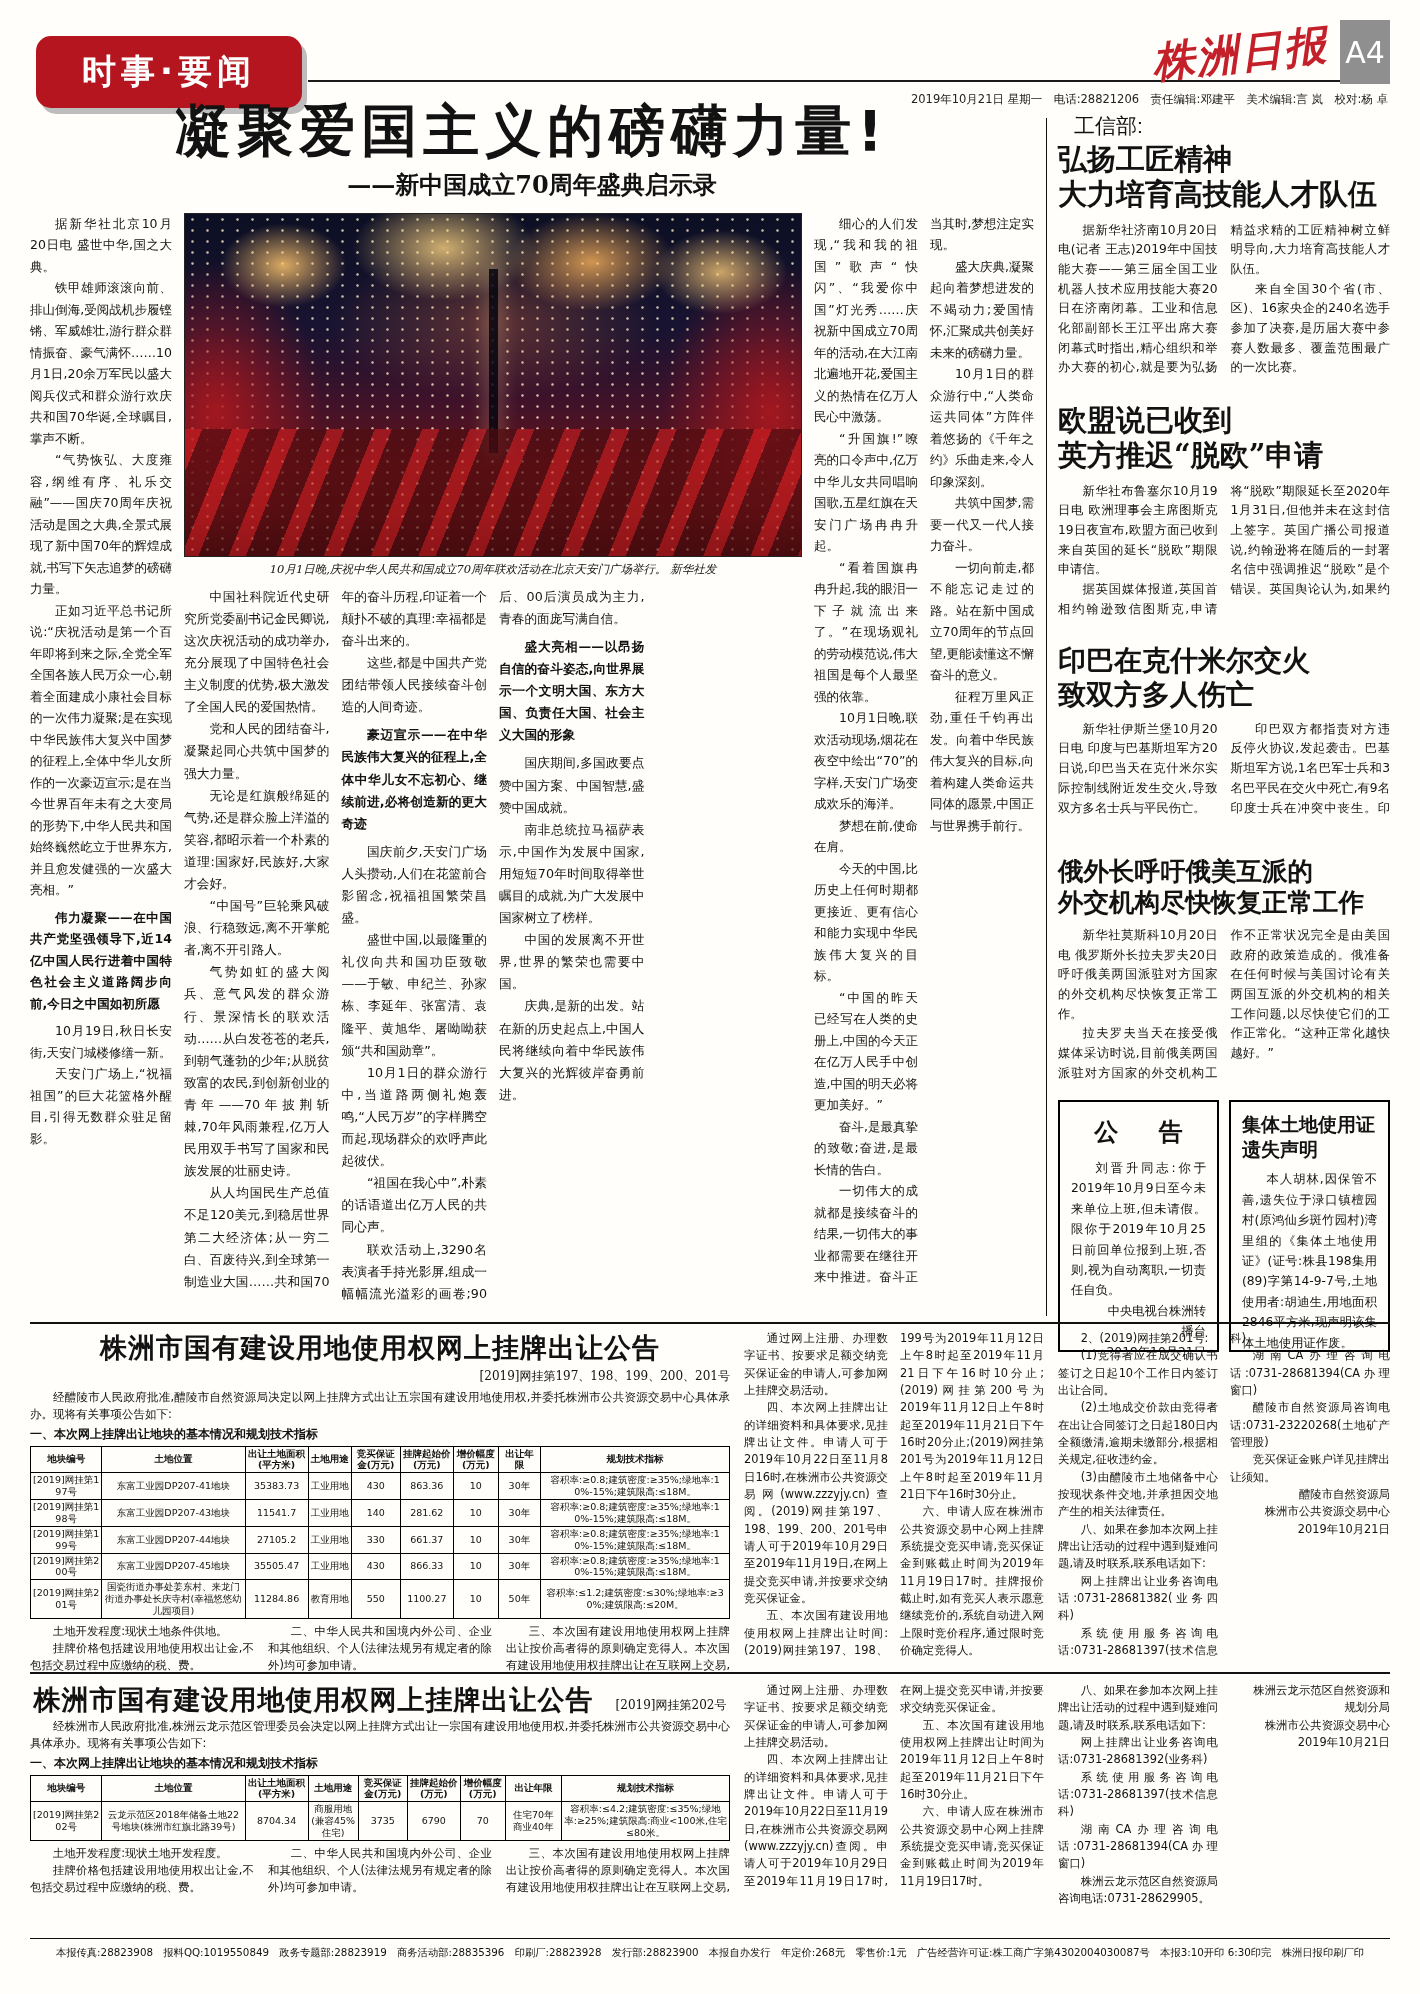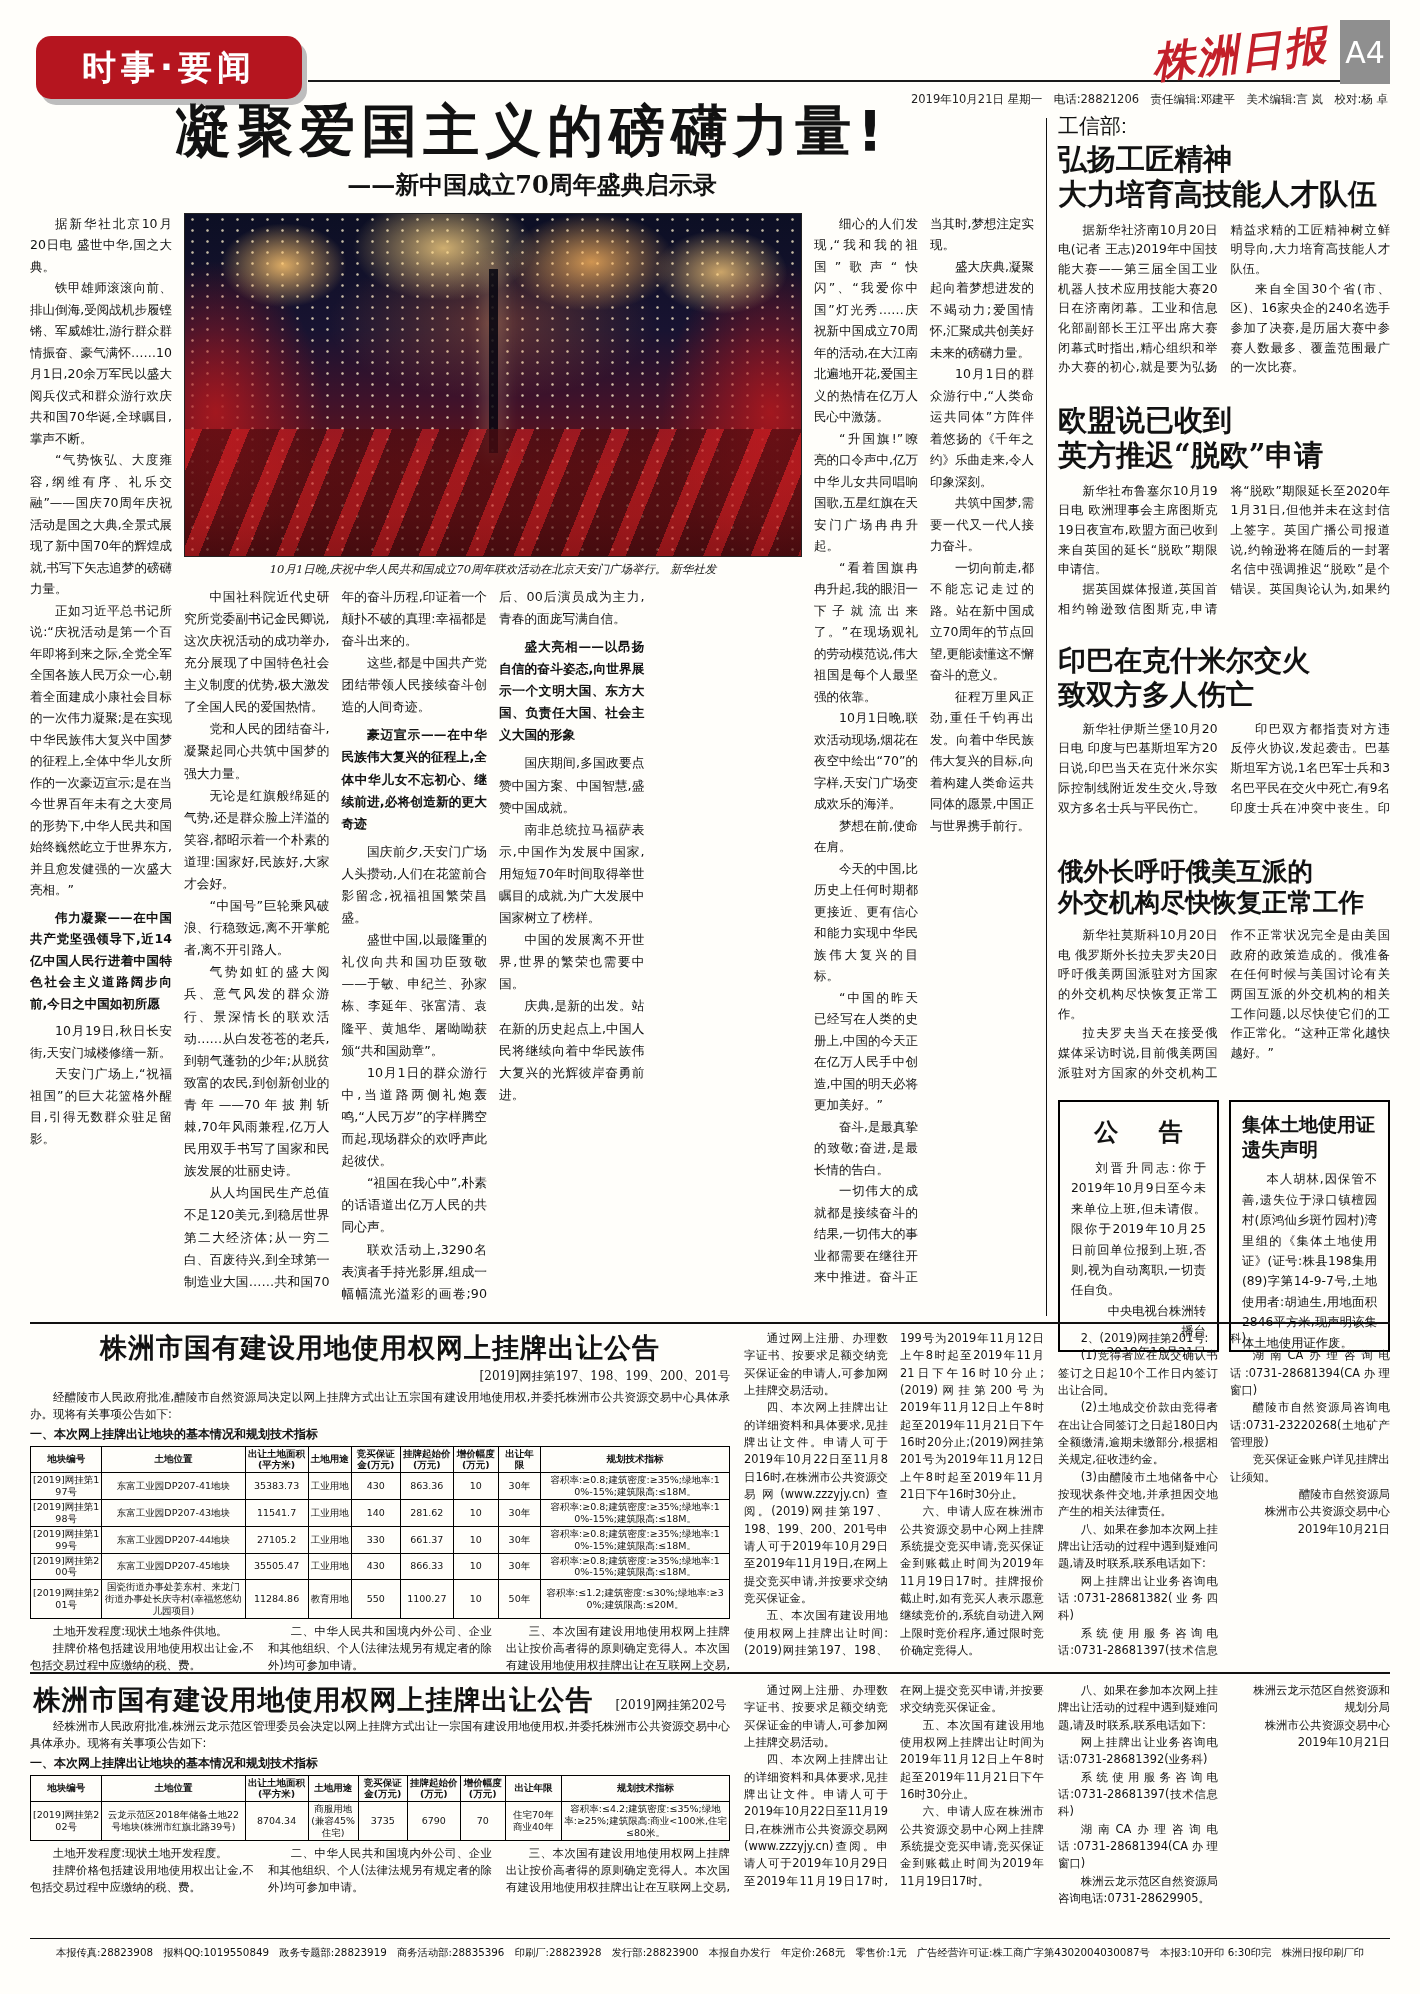--- a/index.html
+++ b/index.html
@@ -1,20 +1,20 @@
 <!DOCTYPE html>
 <html><head>
 <meta charset="utf-8">
 <style>
   html,body{margin:0;padding:0;background:#e8e6e0;}
   .page{position:relative;width:1420px;height:1994px;margin:0 auto;background:#fffefa;
         font-family:"DejaVu Sans","Liberation Sans",sans-serif;color:#121212;overflow:hidden;}
   
   .masthead{position:absolute;left:30px;right:30px;top:20px;height:92px;}
-  .section-tab{position:absolute;left:6px;top:16px;width:266px;height:63px;background:#b5151f;
+  .section-tab{position:absolute;left:6px;top:16px;width:266px;height:72px;background:#b5151f;
         border-radius:15px;box-shadow:5px 6px 0 #bdbdbd;display:flex;align-items:center;justify-content:center;
         color:#fff;font-weight:bold;font-size:34px;letter-spacing:5px;}
   .mast-rule{position:absolute;left:278px;right:0;top:60px;height:2px;background:#1a1a1a;}
   .paper-logo{position:absolute;right:62px;top:6px;color:#c3202a;font-family:"DejaVu Serif","Liberation Serif",serif;
         font-size:42px;font-weight:bold;font-style:italic;transform:rotate(-6deg);letter-spacing:2px;}
   .pageno{position:absolute;right:0;top:0;width:50px;height:64px;background:#8f8f8f;color:#fff;
         display:flex;align-items:center;justify-content:center;font-size:30px;}
   .dateline{position:absolute;right:2px;top:72px;font-size:11.5px;color:#222;white-space:nowrap;}
   
   .v-rule{position:absolute;left:1046px;top:118px;width:1px;height:1198px;background:#111;}
@@ -44,21 +44,21 @@
       background:rgba(8,8,18,.85);box-shadow:0 0 18px 4px rgba(255,220,160,.25);}
   .photo::after{content:"";position:absolute;left:0;right:0;bottom:0;height:37%;opacity:.75;
       background:repeating-linear-gradient(112deg, rgba(198,28,32,.85) 0 16px, rgba(80,12,16,.9) 16px 44px);}
   .caption{font-size:11.5px;margin:5px 2px 9px;text-align:center;
       font-family:"DejaVu Serif","Liberation Serif",serif;font-style:italic;}
   .mid-cols{column-count:4;column-gap:12px;column-fill:auto;height:720px;font-size:12.7px;line-height:1.74;overflow:hidden;}
   .lb-right{width:220px;column-count:2;column-gap:12px;column-fill:auto;height:1100px;
       font-size:12.5px;line-height:1.72;overflow:hidden;}
   
   .rail{position:absolute;left:1058px;top:112px;width:332px;}
-  .rail .kicker{font-size:21px;margin:0 0 2px;font-family:Liberation Sans, sans-serif;}
+  .rail .kicker{font-size:21px;margin:0 16px 2px;font-family:Liberation Sans, sans-serif;}
   .rail h2{font-family:"DejaVu Serif","Liberation Serif",serif;font-weight:700;margin:0 0 8px;line-height:1.22;}
   .rail h2.t1{font-size:29px;}
   .rail h2.t2{font-size:29px;margin-top:2px;}
   .rail h2.t3{font-size:28px;}
   .rail h2.t4{font-size:25.5px;}
   .rail .body{column-count:2;column-gap:13px;font-size:12.3px;line-height:1.6;text-align:justify;overflow:hidden;}
   .rail .body p{margin:0;text-indent:2em;}
   .rail .art{margin-bottom:14px;}
   .b1{height:168px;} .b2{height:148px;} .b3{height:122px;} .b4{height:160px;}
   .boxes{display:flex;gap:10px;margin-top:6px;}

